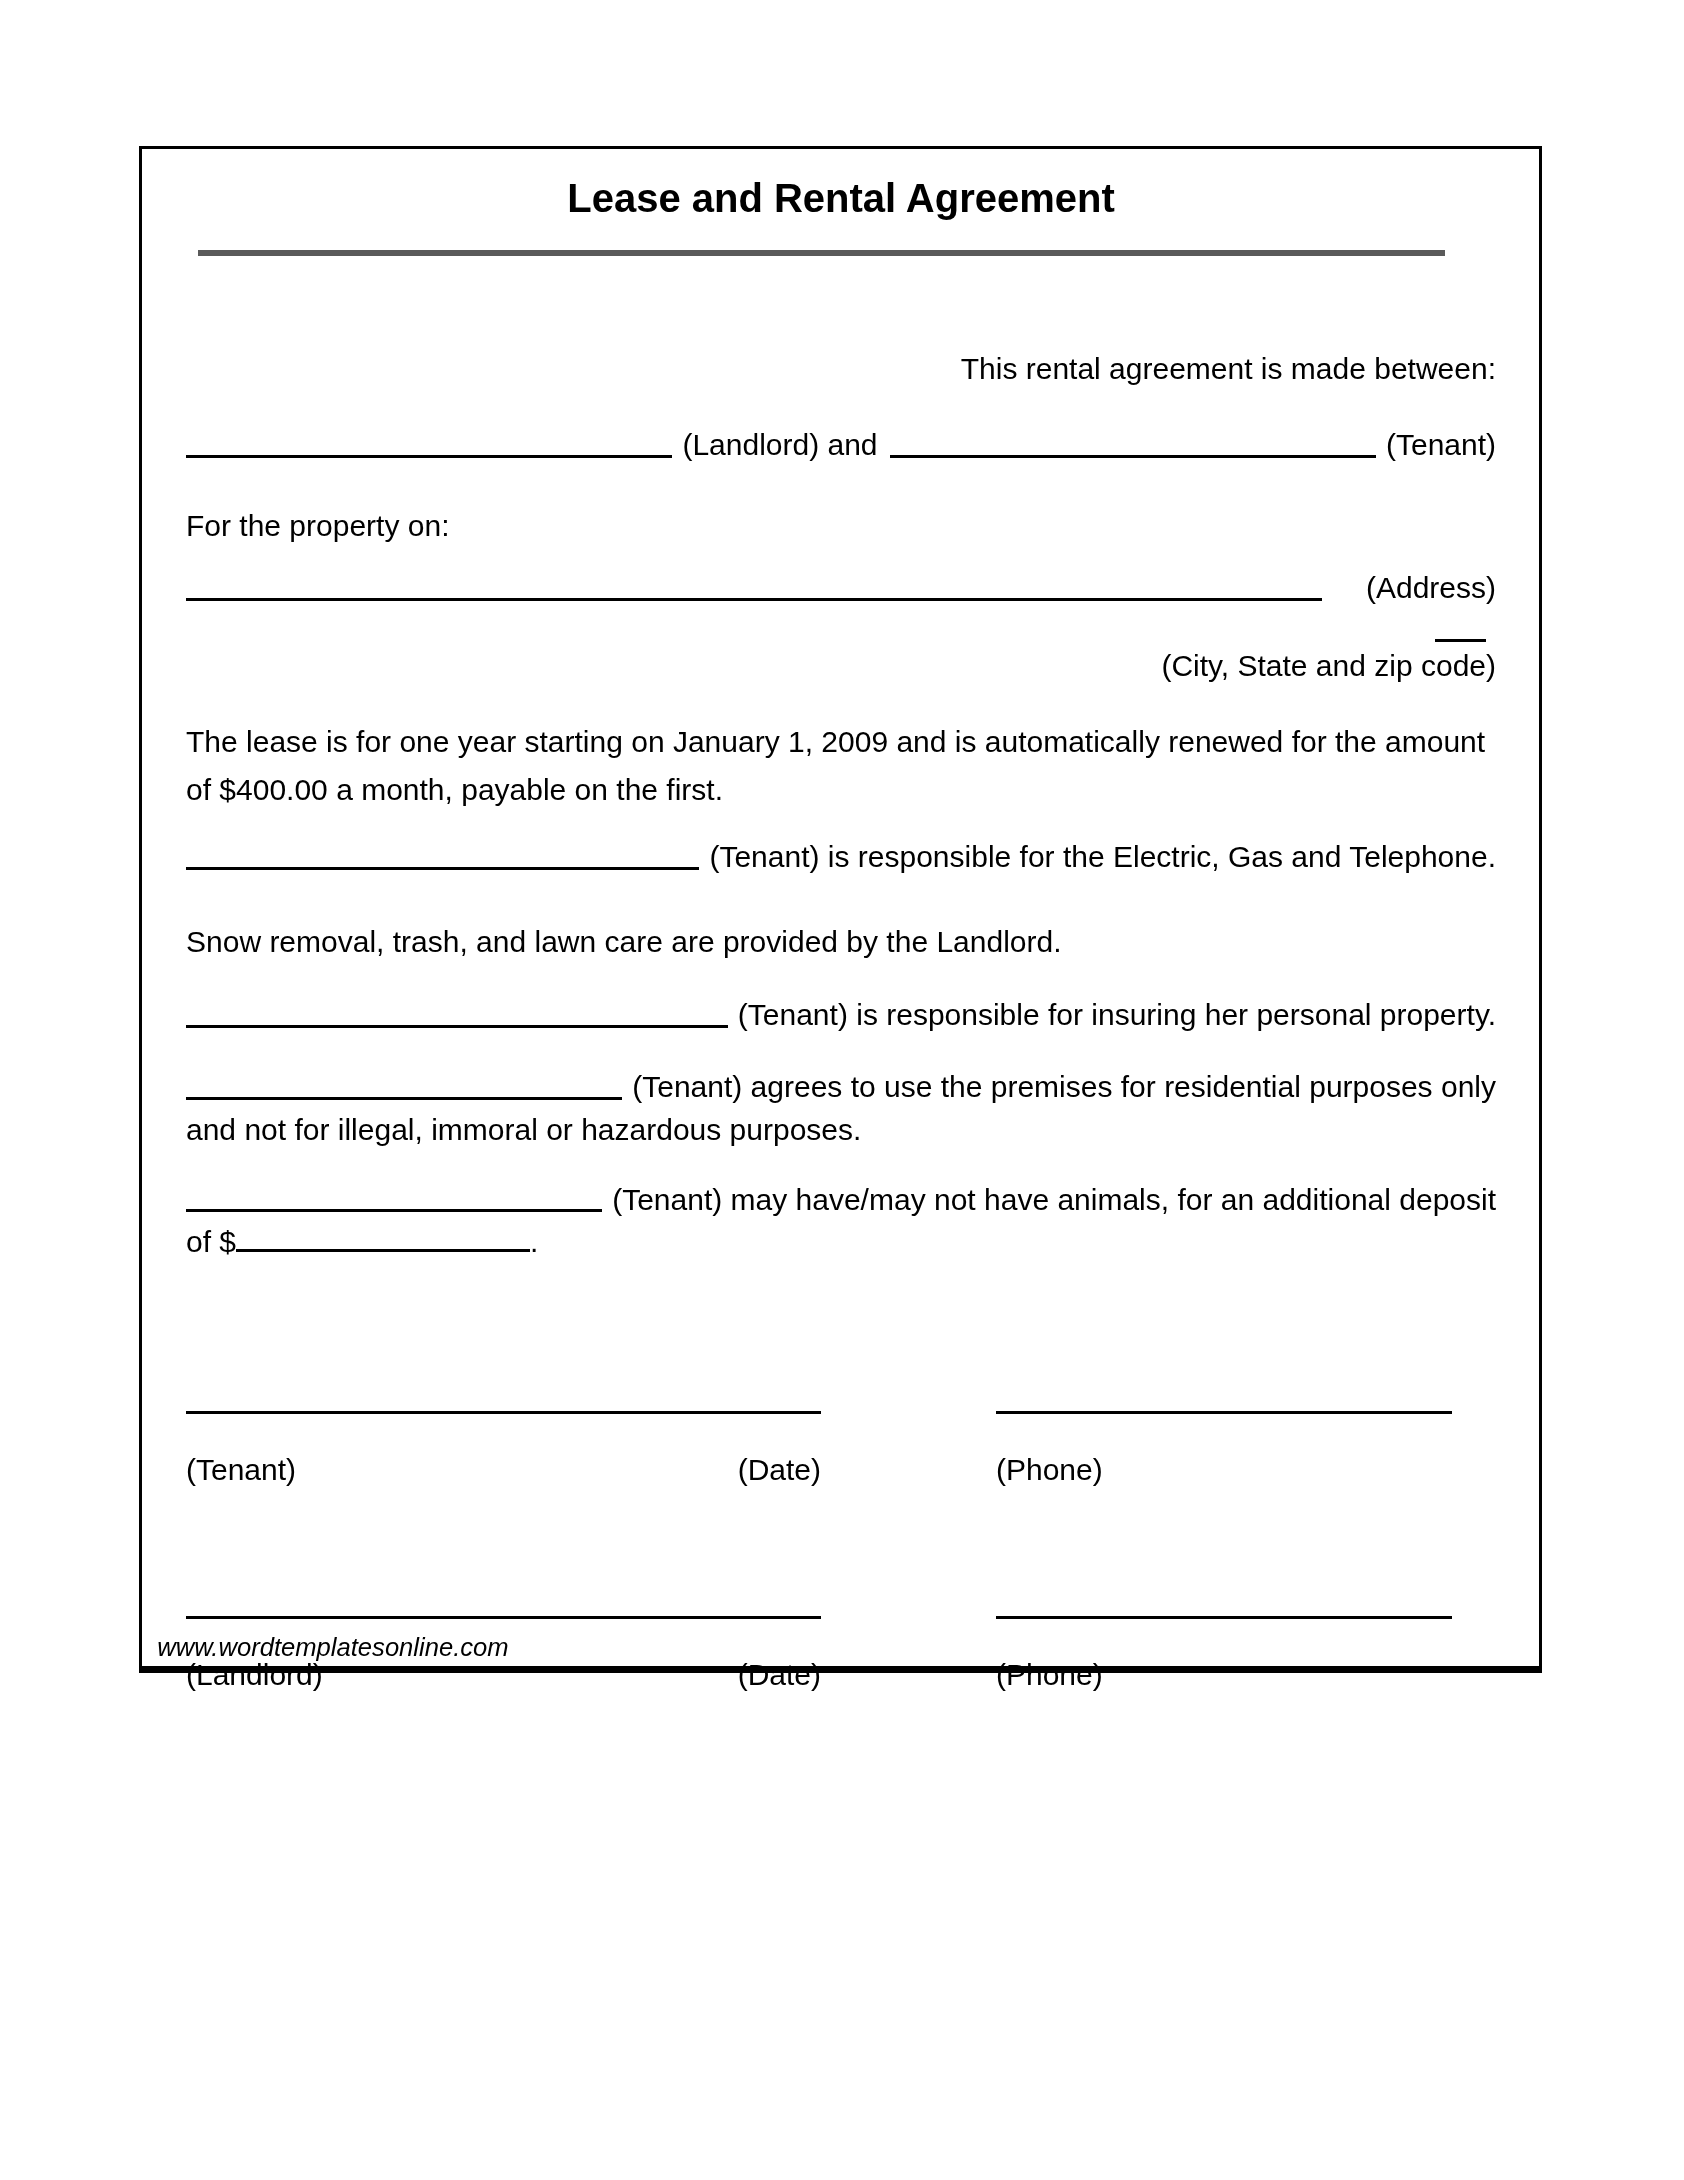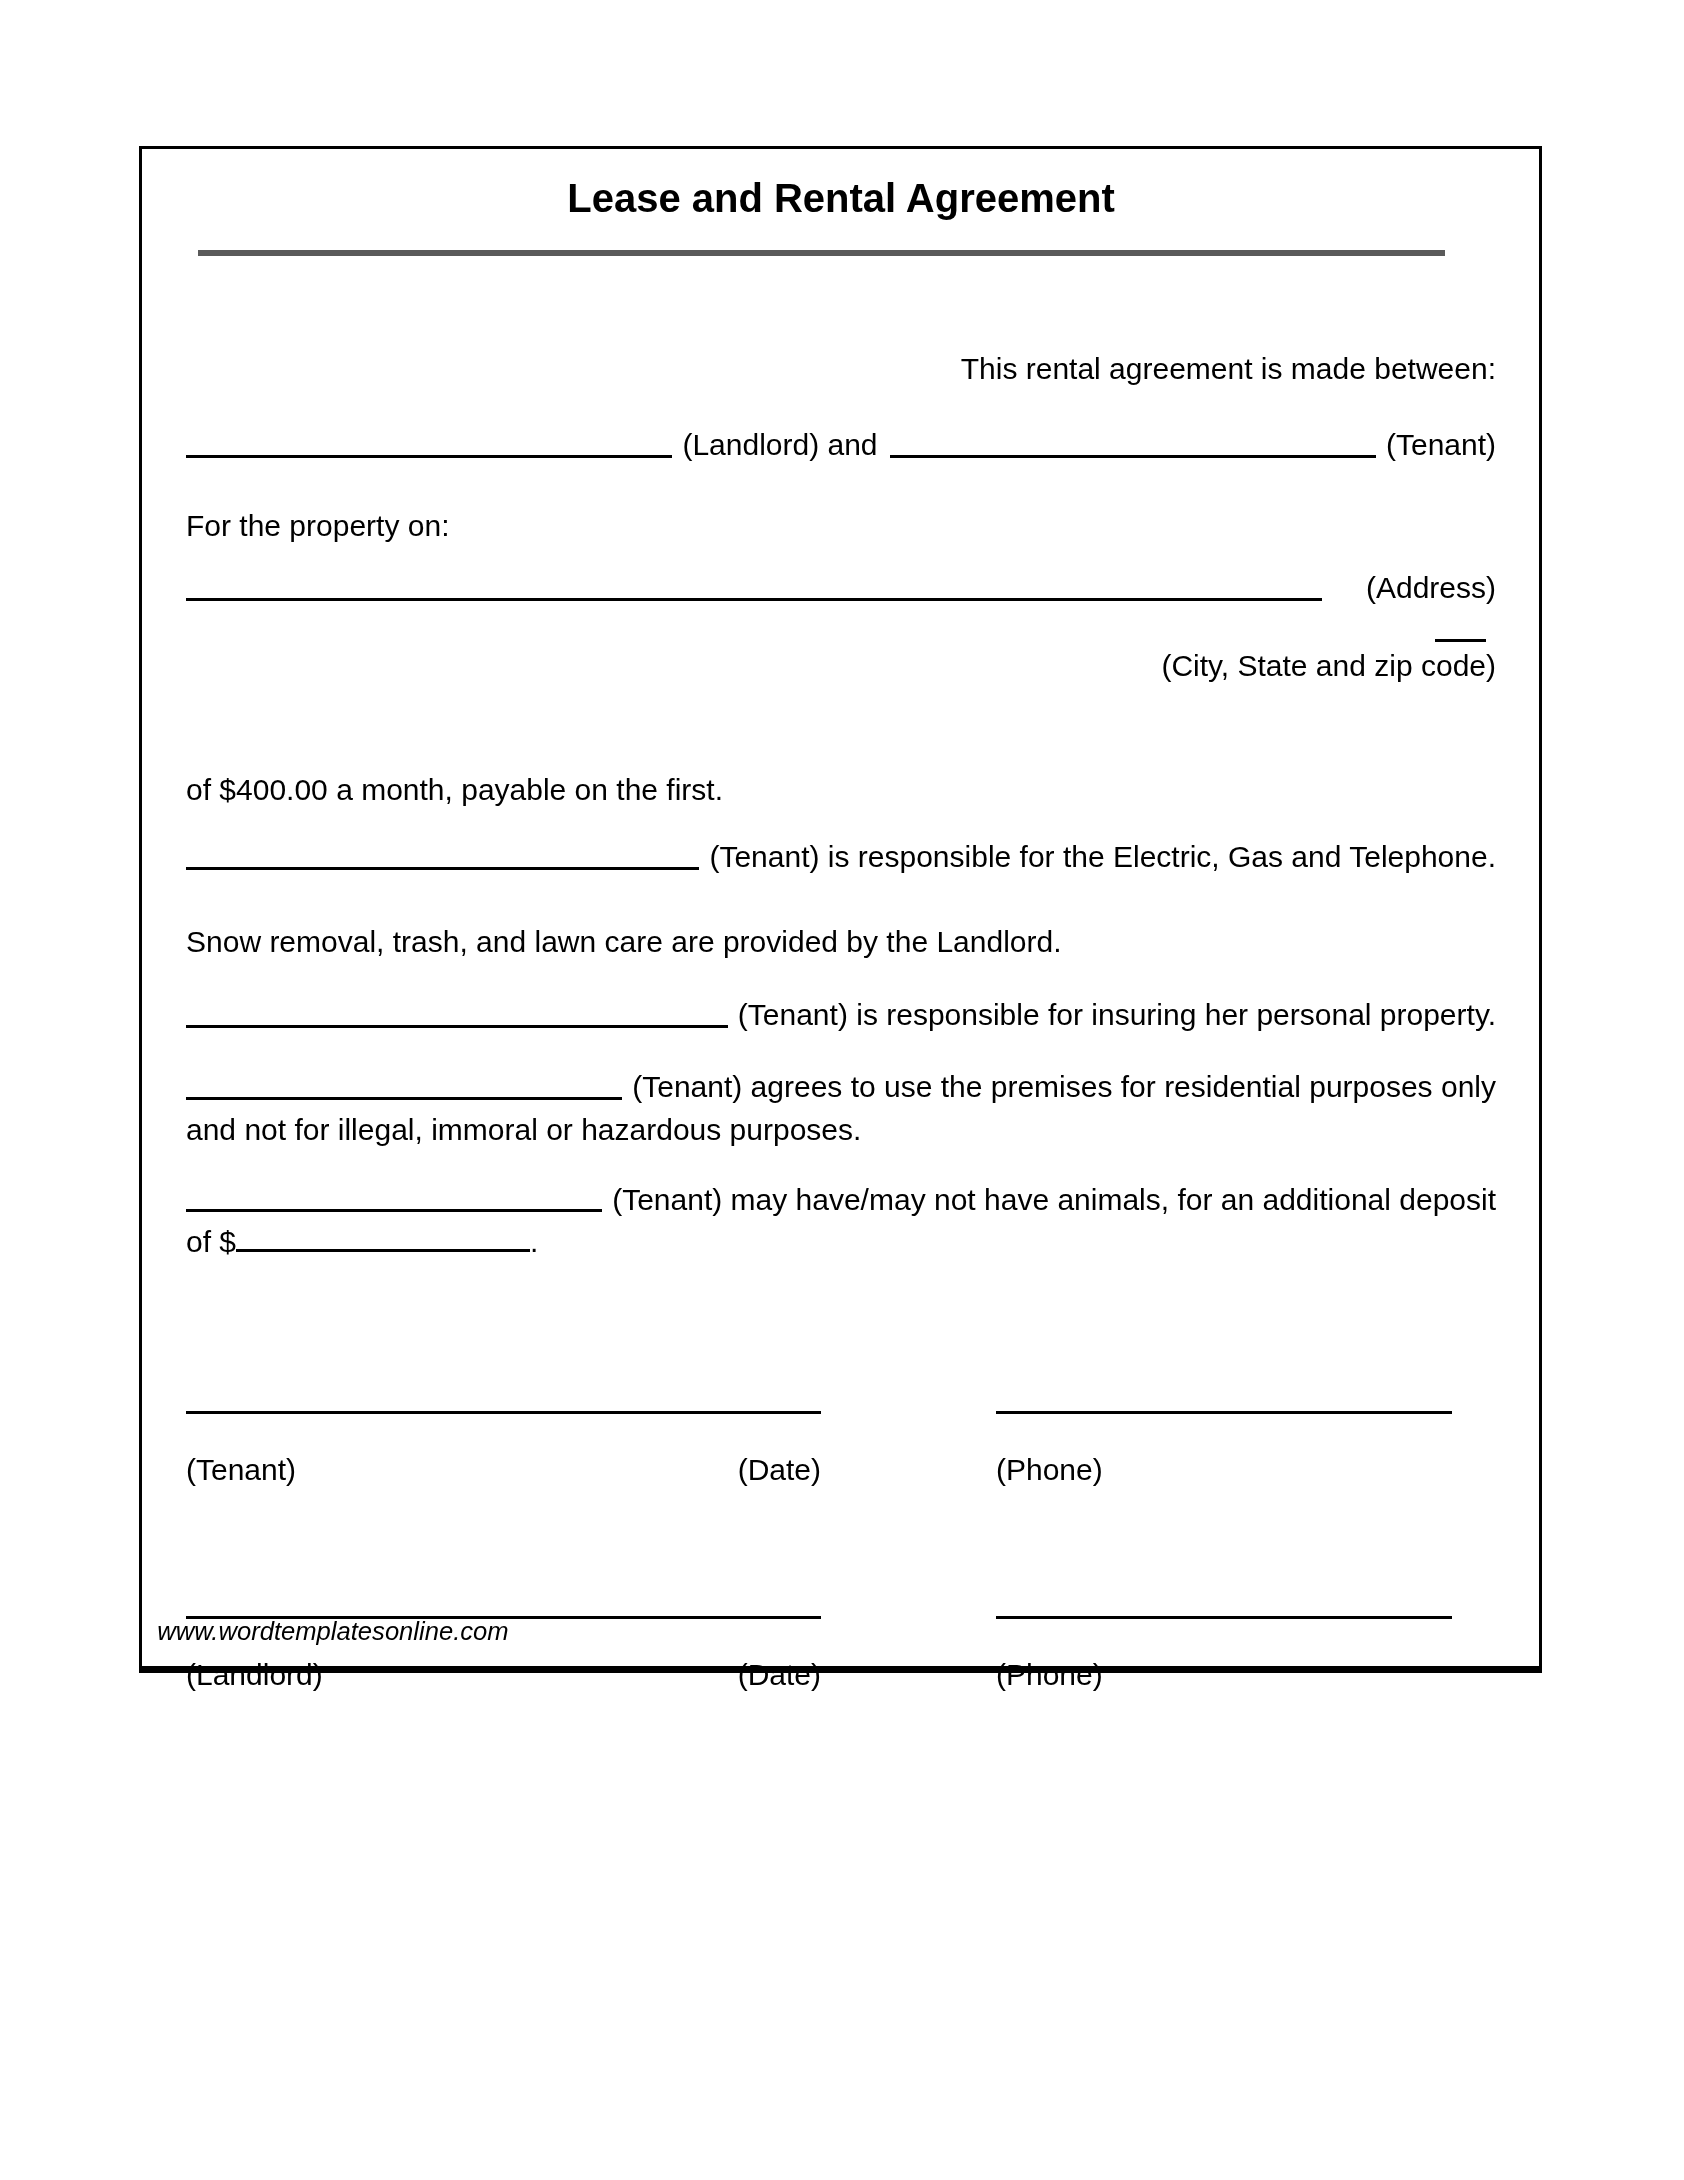--- a/index.html
+++ b/index.html
@@ -92,21 +92,21 @@
     column-gap:175px;
     margin-top:37px;
   }
   .label-pair {
     display:flex;
     justify-content:space-between;
   }
   .footer {
     position:absolute;
     left:15.3px;
-    bottom:19px;
+    bottom:3px;
     font-style:italic;
     font-size:25.6px;
     line-height:31px;
   }
 </style>
 </head>
 <body>
 
 <div class="page">
   <div class="frame">
@@ -130,21 +130,21 @@
         <span class="blank"></span>
         <span class="txt">(Address)</span>
       </div>
 
       <div class="fillrow row-city">
         <span class="blank"></span>
         <span class="txt">(City, State and zip code)</span>
       </div>
 
       <p class="p-lease">
-        <br>
+        <span>The lease is for one year starting on January 1, 2009 and is automatically renewed for the amount</span><br>
         <span>of $400.00 a month, payable on the first.</span>
       </p>
 
       <div class="fillrow row-utilities">
         <span class="blank"></span>
         <span class="txt">(Tenant) is responsible for the Electric, Gas and Telephone.</span>
       </div>
 
       <p class="p-snow">Snow removal, trash, and lawn care are provided by the Landlord.</p>
 

